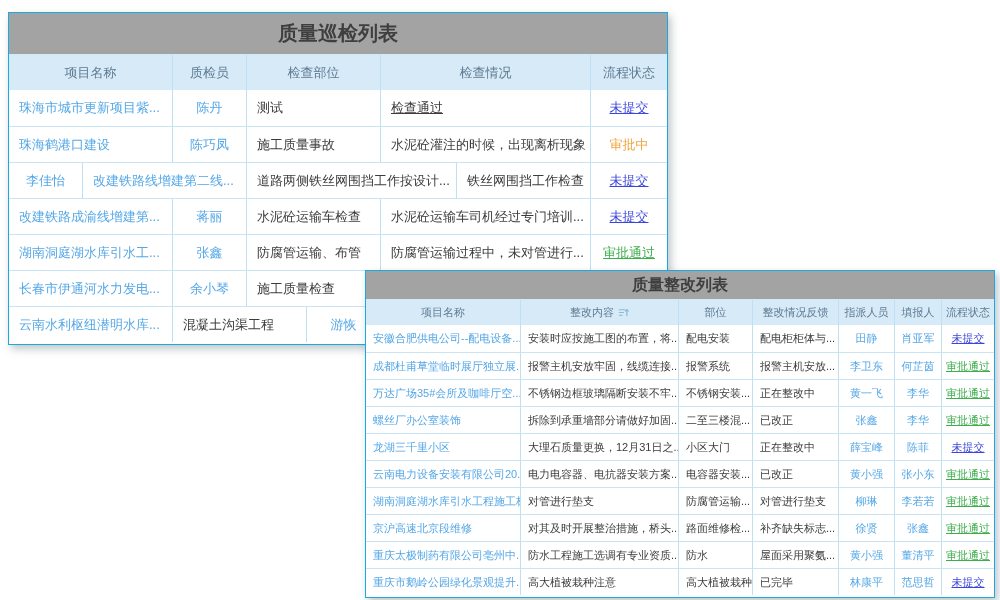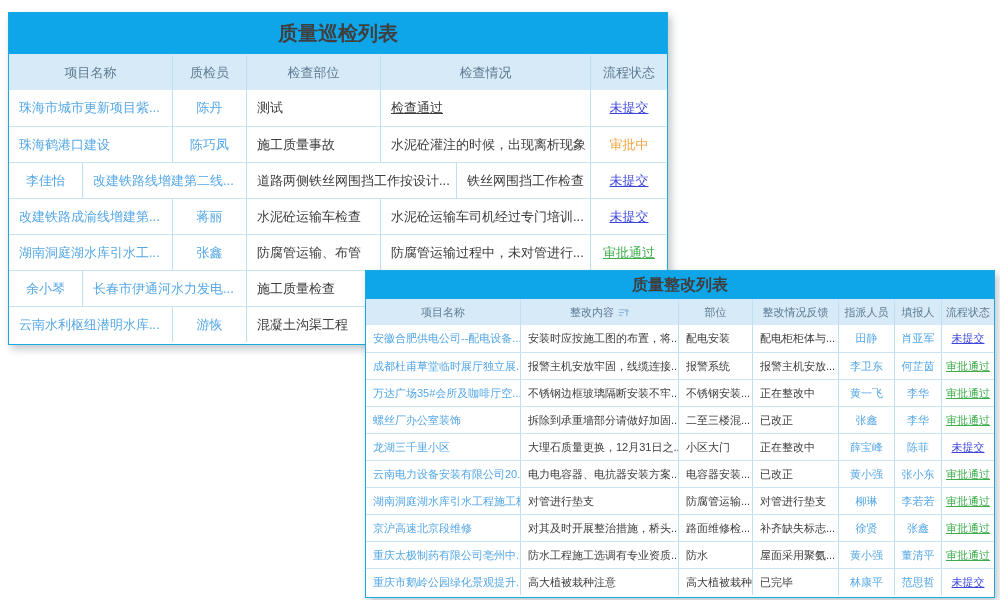--- a/index.html
+++ b/index.html
@@ -17,21 +17,21 @@
     border:1.5px solid #1aa9e0;
     box-sizing:border-box;
     box-shadow:3px 4px 8px rgba(90,105,115,0.38);
     display:flex; flex-direction:column;
   }
   .t1 { left:8px;  top:12px;  width:660px; height:333px; z-index:1; }
   .t2 { left:365px; top:270px; width:630px; height:328px; z-index:2; }
 
   .panel-title {
     display:flex; align-items:center; justify-content:center;
-    font-weight:bold; color:#3f3f3f; background:#0ea5e9;
+    font-weight:bold; color:#3f3f3f; background:#a3a3a3;
     border-bottom:1px solid #d3e9f7;
     box-sizing:border-box; flex:none;
   }
   .t1 .panel-title { height:42px; font-size:20px; }
   .t2 .panel-title { height:29px; font-size:16px; }
 
   .thead {
     display:flex; background:#d7eaf7; color:#5e7b92; flex:none;
     box-sizing:border-box;
   }
@@ -169,41 +169,41 @@
             <span class="cell-text">防腐管运输、布管</span>
           </div>
           <div class="td align-left" style="width: 210px;">
             <span class="cell-text">防腐管运输过程中，未对管进行...</span>
           </div>
           <div class="td align-center" style="width: 78px;">
             <span class="cell-status u" style="color: rgb(62, 174, 77);">审批通过</span>
           </div>
         </div>
         <div class="tr">
+          <div class="td align-left" style="width: 164px;">
+            <span class="cell-link">长春市伊通河水力发电...</span>
+          </div>
           <div class="td align-center" style="width: 74px;">
             <span class="cell-link">余小琴</span>
-          </div>
-          <div class="td align-left" style="width: 164px;">
-            <span class="cell-link">长春市伊通河水力发电...</span>
           </div>
           <div class="td align-left" style="width: 134px;">
             <span class="cell-text">施工质量检查</span>
           </div>
           <div class="td align-left" style="width: 210px;"></div>
           <div class="td align-center" style="width: 78px;"></div>
         </div>
         <div class="tr">
           <div class="td align-left" style="width: 164px;">
             <span class="cell-link">云南水利枢纽潜明水库...</span>
           </div>
+          <div class="td align-left" style="width: 134px;">
+            <span class="cell-text">混凝土沟渠工程</span>
+          </div>
           <div class="td align-center" style="width: 74px;">
             <span class="cell-link">游恢</span>
-          </div>
-          <div class="td align-left" style="width: 134px;">
-            <span class="cell-text">混凝土沟渠工程</span>
           </div>
           <div class="td align-left" style="width: 210px;"></div>
           <div class="td align-center" style="width: 78px;"></div>
         </div>
       </div>
   </section>
 
   <section class="panel t2">
     <div class="panel-title">质量整改列表</div>
     <div class="thead">

